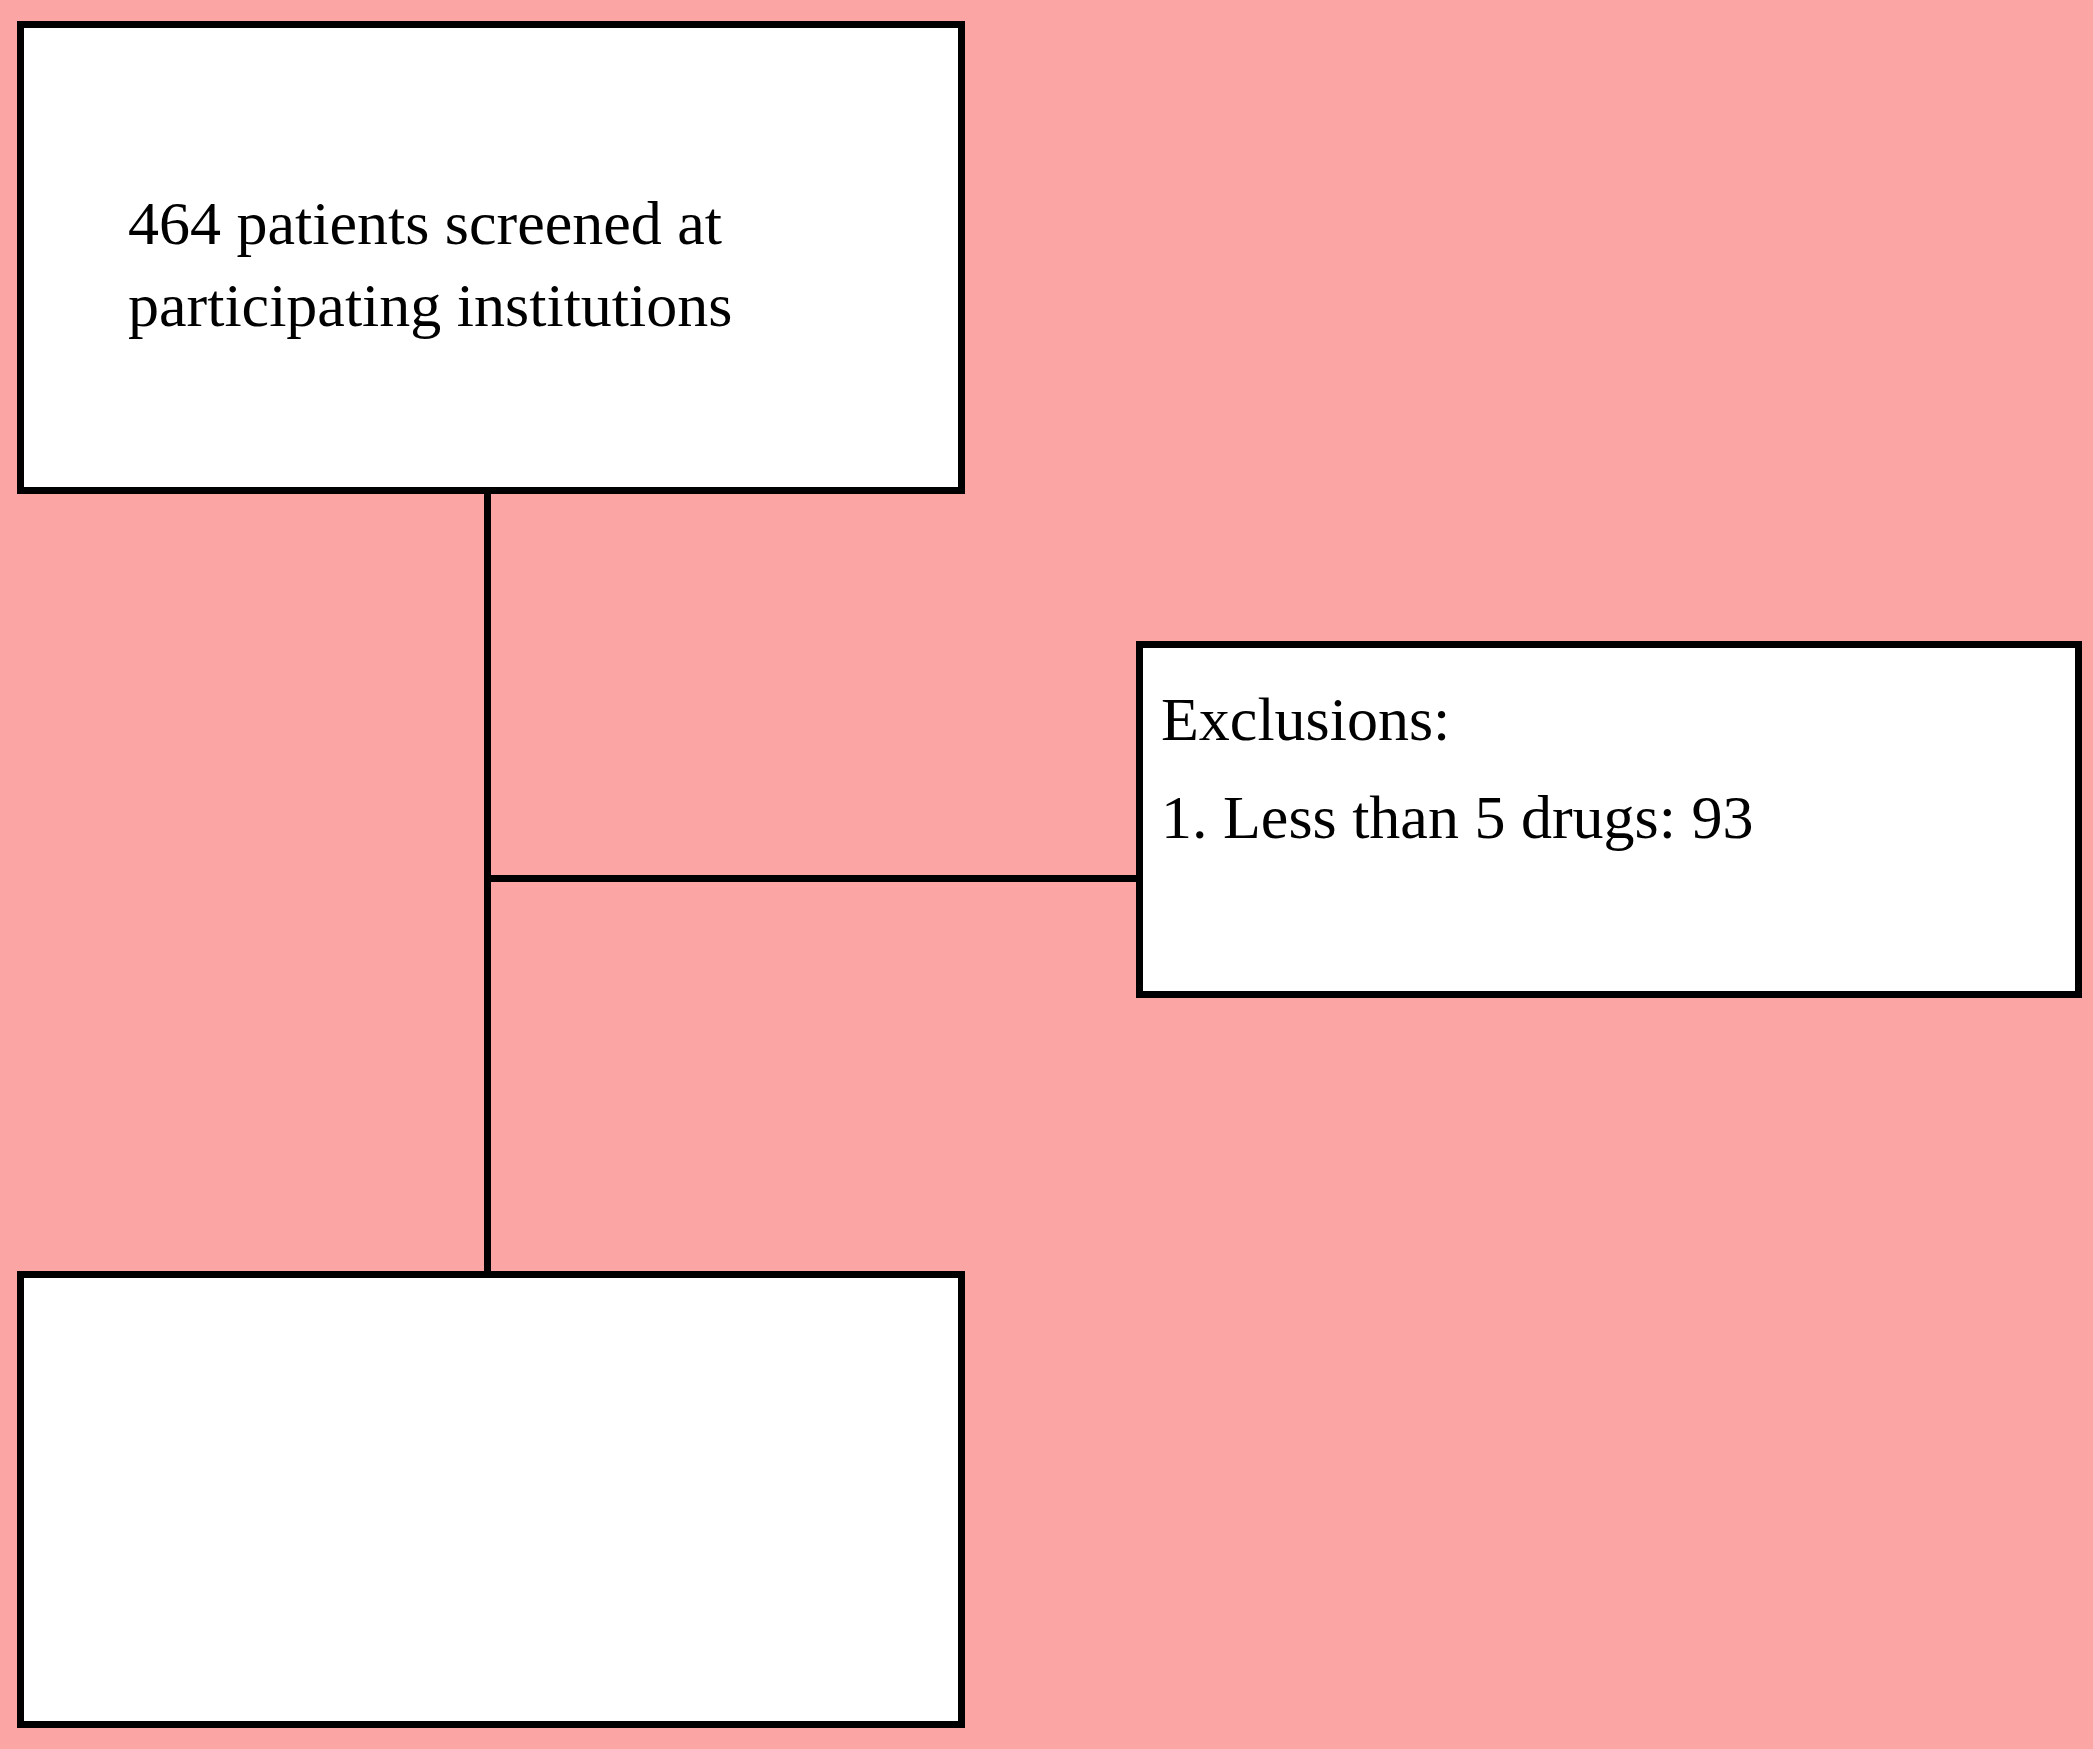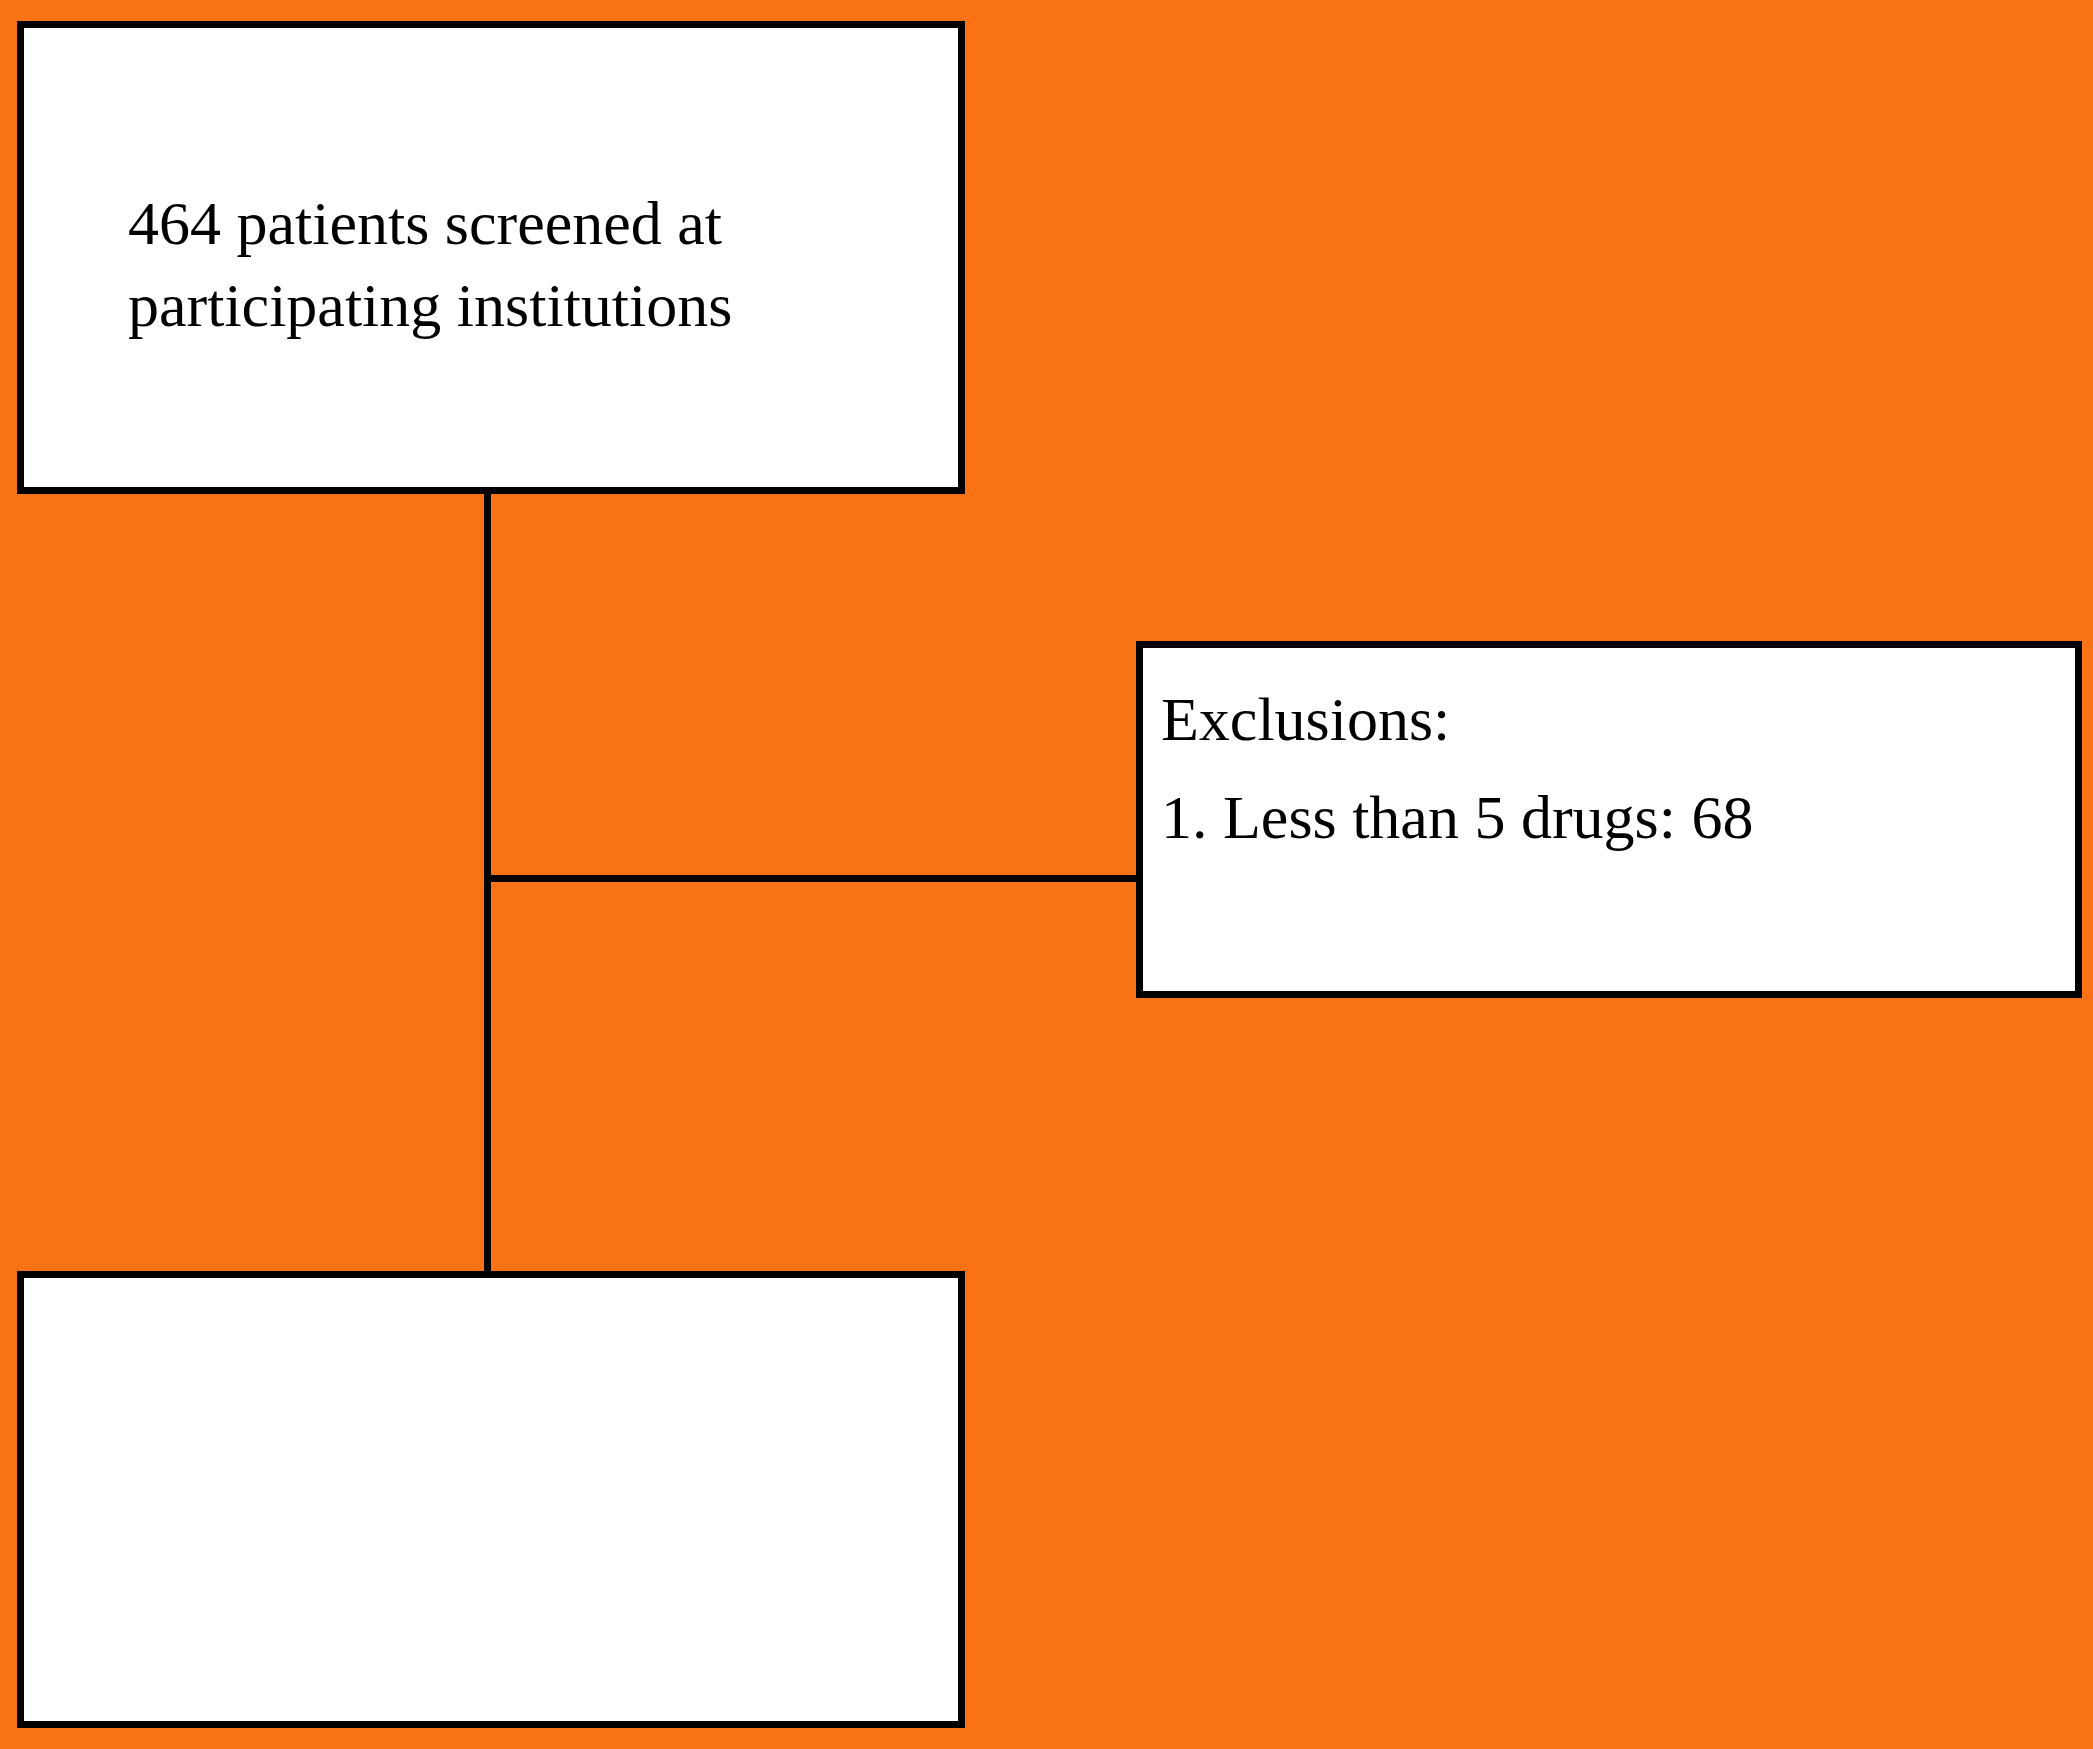--- a/index.html
+++ b/index.html
@@ -5,21 +5,21 @@
 <style>
   html, body {
     margin: 0;
     padding: 0;
     background: #ffffff;
   }
   #canvas {
     position: relative;
     width: 2094px;
     height: 1750px;
-    background: #f97316;
+    background: #fca5a5;
     overflow: hidden;
     font-family: "Liberation Serif", "DejaVu Serif", serif;
     color: #000000;
   }
 
   
   .flow-box {
     position: absolute;
     box-sizing: border-box;
     background: #ffffff;
@@ -110,18 +110,18 @@
 
   <div class="flow-box" id="box-screened"></div>
   <div class="box-text" id="screened-text">464 patients screened at participating institutions</div>
 
   <div class="connector" id="trunk-vertical"></div>
 
   <div class="connector" id="branch-horizontal"></div>
 
   <div class="flow-box" id="box-exclusions"></div>
   <div class="excl-line" id="excl-heading">Exclusions:</div>
-  <div class="excl-line" id="excl-item-0">1. Less than 5 drugs: 68</div>
+  <div class="excl-line" id="excl-item-0">1. Less than 5 drugs: 93</div>
 
   <div class="flow-box" id="box-included"></div>
 
 </div>
 
 
 </body></html>

